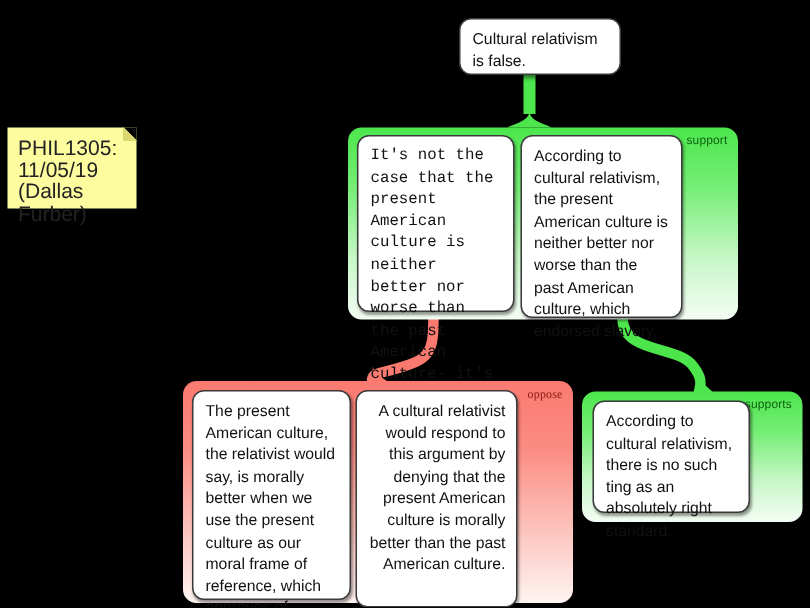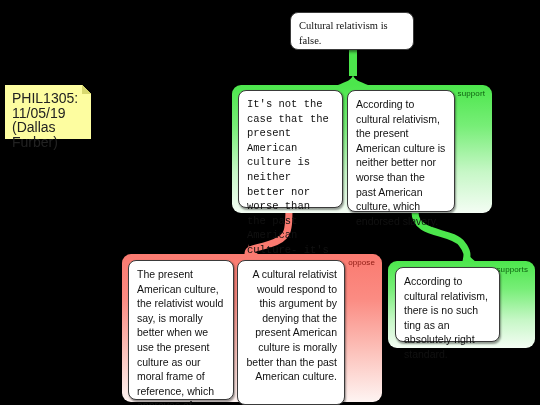--- a/index.html
+++ b/index.html
@@ -28,21 +28,21 @@
   .group.support{
     background:linear-gradient(180deg,#4ce64c 0%,#77ee77 32%,#c7f7c7 68%,#f4fdf4 100%);
   }
   .group.oppose{
     background:linear-gradient(180deg,#fa7a70 0%,#fb8b82 30%,#fcc2bb 66%,#fef4f2 100%);
   }
   .group .glabel{
     position:absolute;top:4px;right:7px;font-size:8px;letter-spacing:.1px;
   }
   .group.support .glabel{color:#0e5f10;}
-  .group.oppose .glabel{color:#8d1a12;}
+  .group.oppose .glabel{color:#8d1a12;font-family:Liberation Serif, serif;}
 
   
   .card{
     position:absolute;background:#fff;border:1.1px solid #3a3a3a;border-radius:8px;
     box-sizing:border-box;padding:6px 7px 6px 8px;
     font-size:10.5px;line-height:14.6px;color:#111;
     box-shadow:1px 1.5px 2px rgba(0,0,0,.4);
   }
   .card.root{box-shadow:1.5px 2px 3px rgba(0,0,0,.5);}
 </style>
@@ -61,21 +61,21 @@
 
     <path d="M 415 212 C 415 236 452 230 462 244 C 470 254 466 258 466 262" stroke="#4ce64c" stroke-width="7" fill="none"></path>
     <path d="M 457 262 L 476 262 C 470 257 467 254 466.5 250 L 466.5 262 Z" fill="#4ce64c"></path>
   </svg>
 
   <div class="sticky" style="left:5px;top:85px;width:86px;height:54px;">
     <span class="fold"></span>
     <span>PHIL1305: 11/05/19 (Dallas Furber)</span>
   </div>
 
-  <div class="card root" style="left:290px;top:12px;width:124px;height:38px;font-family:Liberation Serif, serif;">
+  <div class="card root" style="left:306px;top:12px;width:108px;height:38px;">
     <span>Cultural relativism is false.</span>
   </div>
 
   <div class="group support" style="left:232px;top:85px;width:260px;height:128px;">
     <span class="glabel">support</span>
   </div>
   <div class="card" style="left:238px;top:90px;width:105px;height:118px;font-family:Liberation Mono, monospace;">
     <span>It's not the case that the present American culture is neither better nor worse than the past American culture- it's better.</span>
   </div>
   <div class="card" style="left:347px;top:90px;width:108px;height:122px;">

